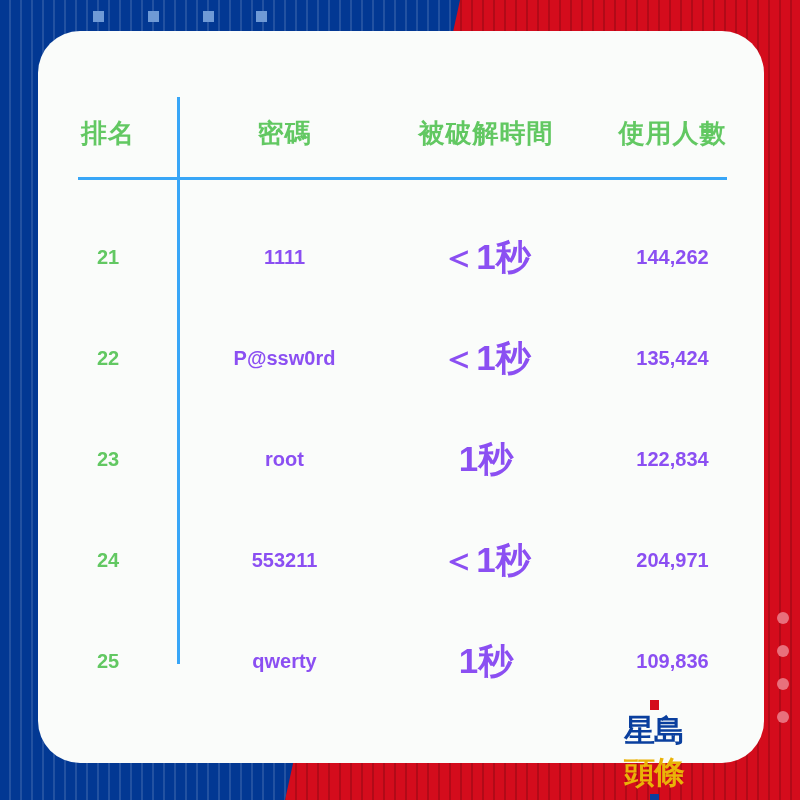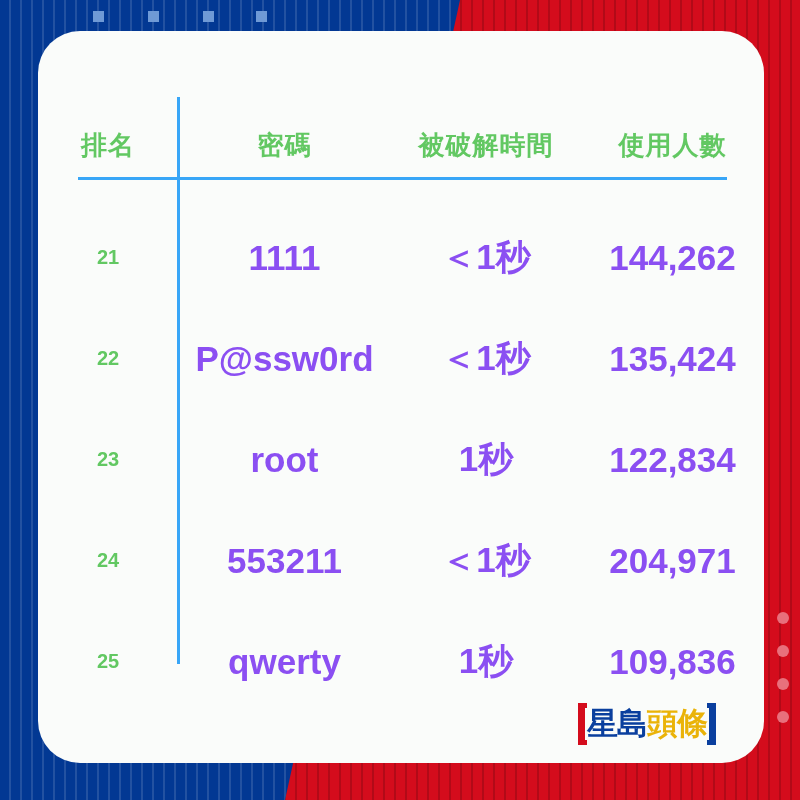--- a/index.html
+++ b/index.html
@@ -96,21 +96,21 @@
     box-sizing: border-box;
   }
   .c-rank   { width: 140px; }
   .c-pw     { width: 213px; }
   .c-time   { width: 190px; }
   .c-users  { width: 183px; }
 
   #head-row {
     position: absolute;
     left: 0;
-    top: 84px;
+    top: 72px;
     height: 60px;
   }
   .head-cell {
     color: #62c862;
     font-size: 26px;
     font-weight: bold;
     letter-spacing: 1px;
   }
 
   
@@ -140,34 +140,35 @@
   .data-row {
     height: 101px;
   }
   .v-rank {
     color: #62c862;
     font-size: 20px;
     font-weight: bold;
   }
   .v-pw, .v-time, .v-users {
     color: #8b4ff2;
-    font-size: 35px;
+    font-size: 20px;
     font-weight: bold;
   }
   .v-time { font-size: 35px; }
 
   
   #logo {
     position: absolute;
     left: 578px;
     top: 700px;
     width: 152px;
     height: 47px;
     display: flex;
     align-items: center;
+    flex-direction: column;
   }
   .logo-bracket {
     width: 9px;
     height: 42px;
     box-sizing: border-box;
   }
   .bracket-l {
     border-left: 7px solid #d40c1c;
     border-top: 5px solid #d40c1c;
     border-bottom: 5px solid #d40c1c;

